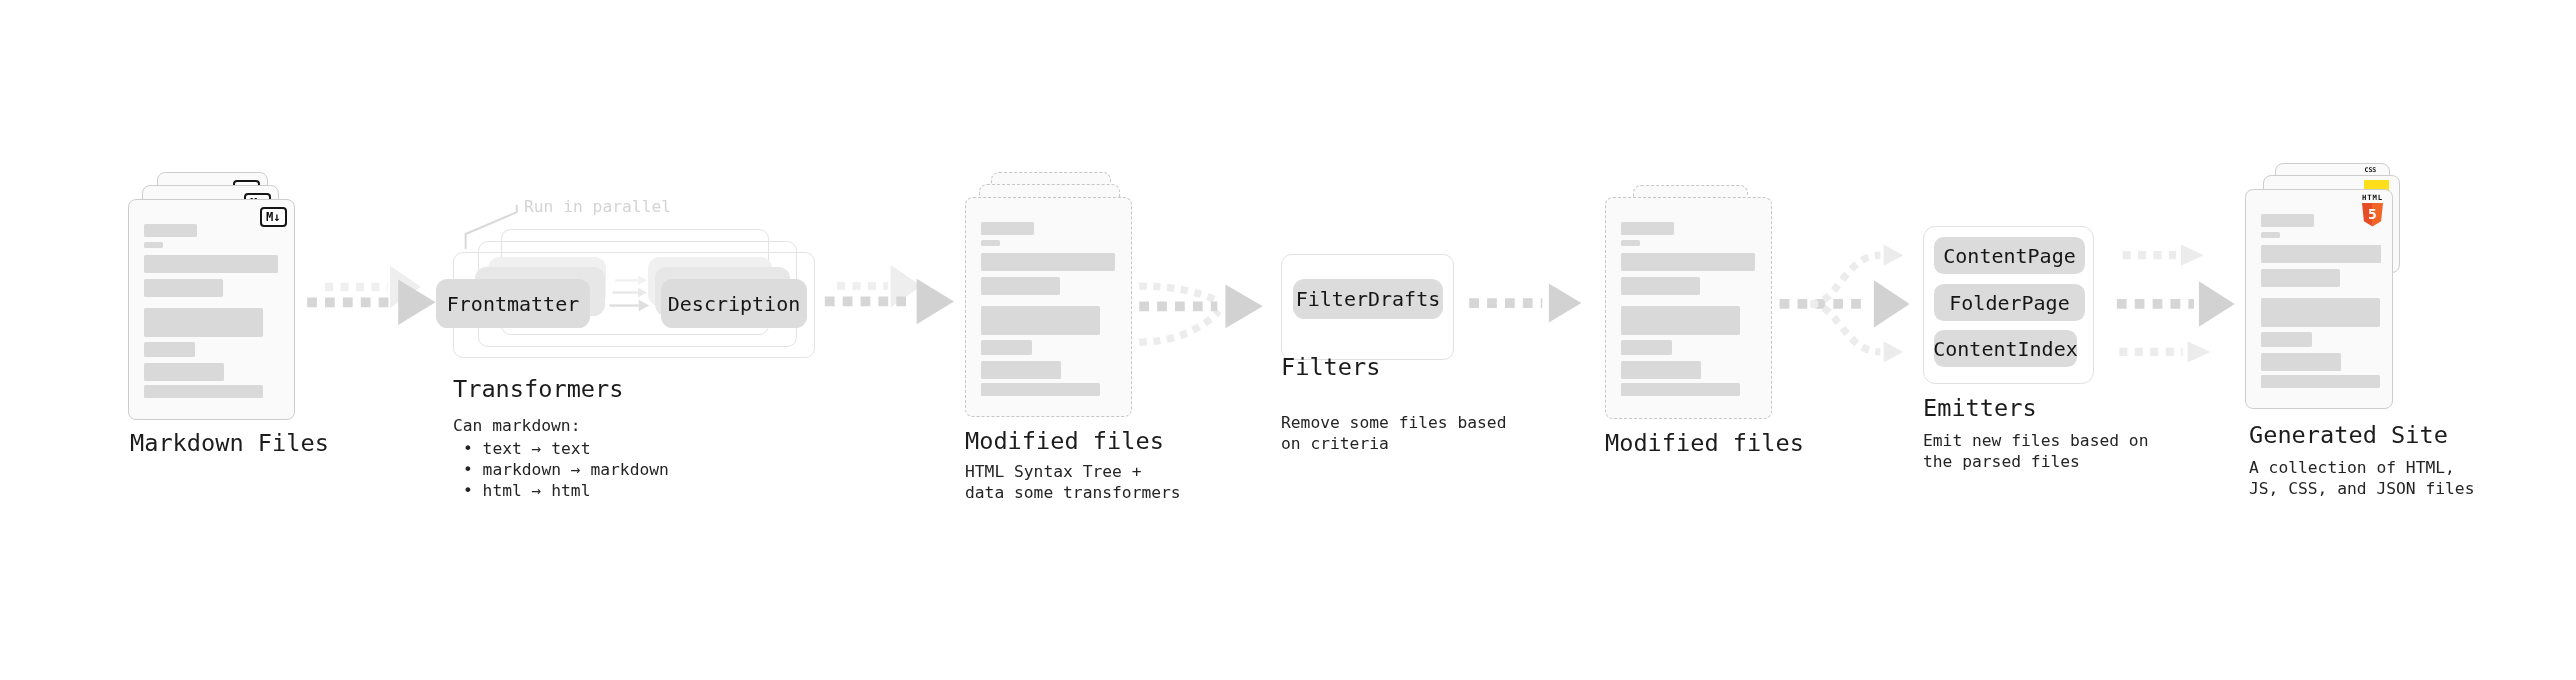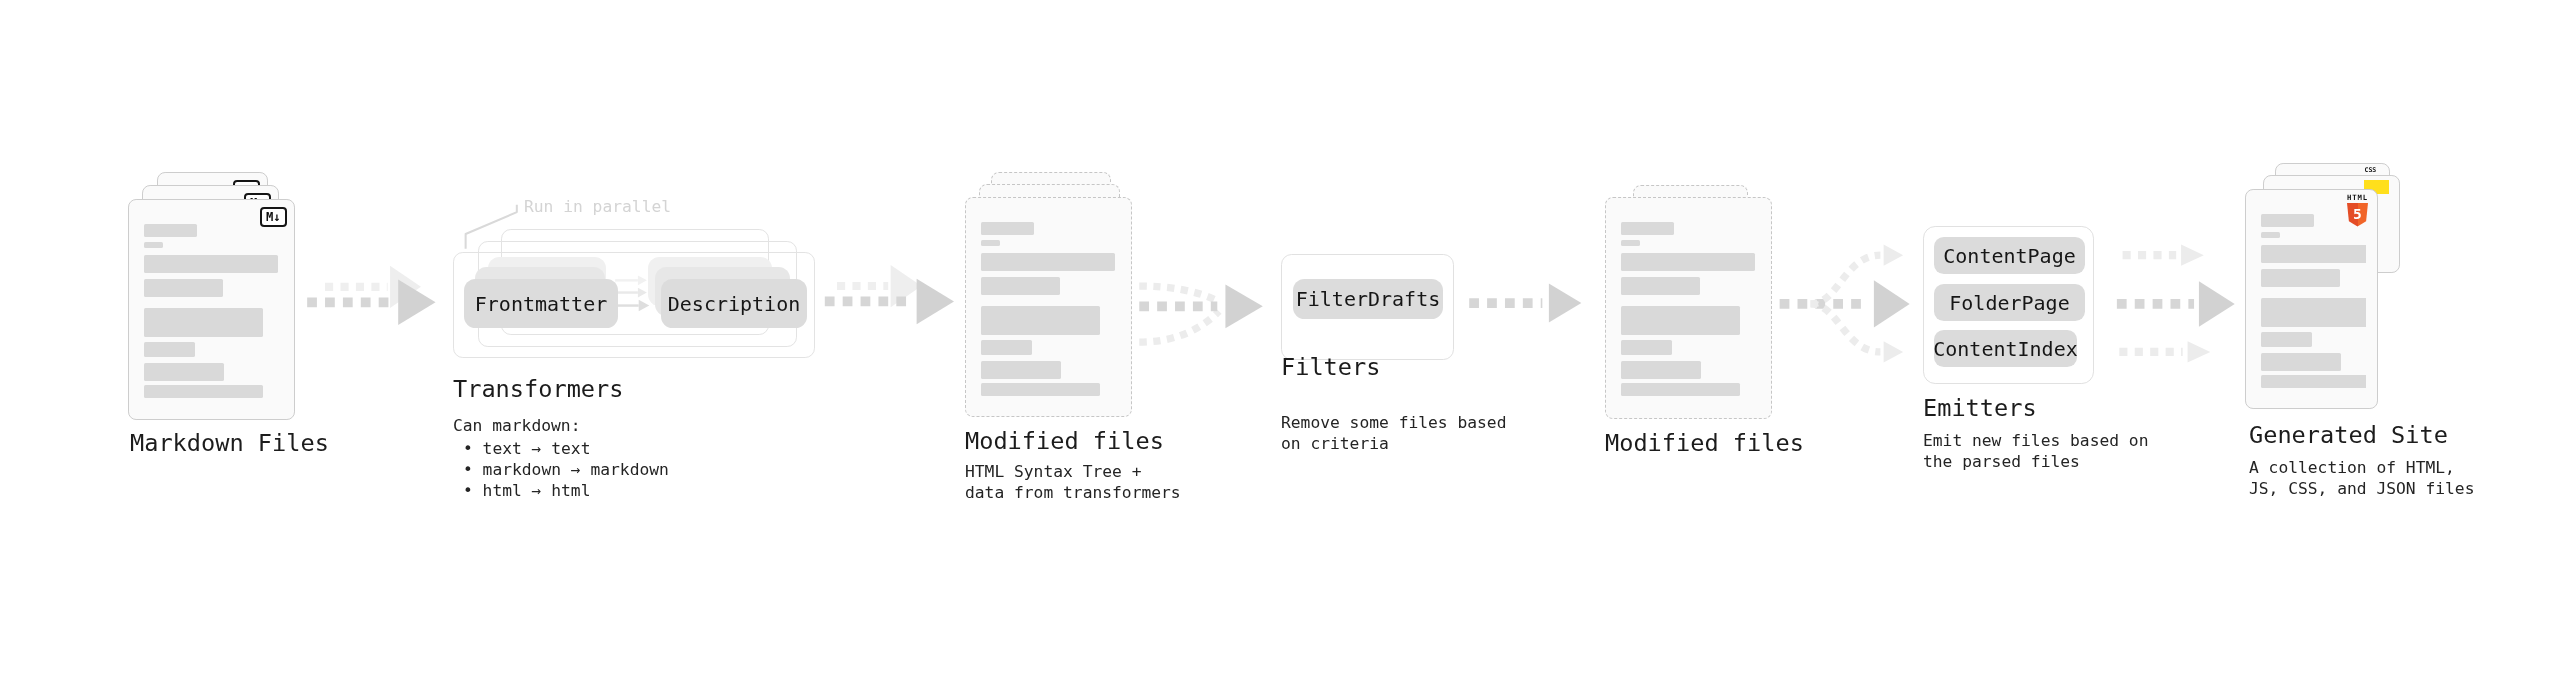--- a/index.html
+++ b/index.html
@@ -111,21 +111,21 @@
 
   <div>
     <div class="annotation" style="left:524px;top:197px">Run in parallel</div>
     <div class="tf-box" style="left:501px;top:229px;width:268px;height:106px"></div>
     <div class="tf-box" style="left:478px;top:241px;width:319px;height:106px"></div>
     <div class="tf-box" style="left:453px;top:252px;width:362px;height:106px"></div>
     <div class="ghost" style="left:488px;top:257px;width:118px;height:49px;background:#f0f0f0"></div>
     <div class="ghost" style="left:475px;top:267px;width:130px;height:49px;background:#e7e7e7"></div>
     <div class="ghost" style="left:648px;top:257px;width:124px;height:49px;background:#f0f0f0"></div>
     <div class="ghost" style="left:655px;top:267px;width:135px;height:49px;background:#e7e7e7"></div>
-    <div class="node-btn" style="left:464px;top:279px;width:154px;height:49px">Frontmatter</div>
+    <div class="node-btn" style="left:436px;top:279px;width:154px;height:49px">Frontmatter</div>
     <div class="node-btn" style="left:661px;top:279px;width:146px;height:49px">Description</div>
     <div class="stage-label" style="left:453px;top:375px">Transformers</div>
     <div class="stage-desc" style="left:453px;top:416px">Can markdown:</div>
     <div class="stage-desc" style="left:463px;top:439px">• text → text</div>
     <div class="stage-desc" style="left:463px;top:460px">• markdown → markdown</div>
     <div class="stage-desc" style="left:463px;top:481px">• html → html</div>
   </div>
 
   <div>
     <div class="doc dashed" style="left:991px;top:172px;width:120px;height:98px"></div>
@@ -137,21 +137,21 @@
           <div class="bar" style="width: 134px; height: 18px; margin-top: 7.3px;"></div>
           <div class="bar" style="width: 79px; height: 18px; margin-top: 5.7px;"></div>
           <div class="bar" style="width: 119px; height: 29px; margin-top: 10.6px;"></div>
           <div class="bar" style="width: 51px; height: 14.6px; margin-top: 5.7px;"></div>
           <div class="bar" style="width: 80px; height: 18px; margin-top: 5.7px;"></div>
           <div class="bar" style="width: 119px; height: 13px; margin-top: 4.9px;"></div>
         </div>
     </div>
     <div class="stage-label" style="left:965px;top:427px">Modified files</div>
     <div class="stage-desc" style="left:965px;top:462px">HTML Syntax Tree +</div>
-    <div class="stage-desc" style="left:965px;top:483px">data from transformers</div>
+    <div class="stage-desc" style="left:965px;top:483px">data some transformers</div>
   </div>
 
   <div>
     <div class="panel" style="left:1281px;top:254px;width:173px;height:106px"></div>
     <div class="node-btn" style="left:1293px;top:279px;width:150px;height:40px">FilterDrafts</div>
     <div class="stage-label" style="left:1281px;top:353px">Filters</div>
     <div class="stage-desc" style="left:1281px;top:413px">Remove some files based</div>
     <div class="stage-desc" style="left:1281px;top:434px">on criteria</div>
   </div>
 
@@ -185,21 +185,21 @@
   <div>
     <div class="doc" style="left:2275px;top:163px;width:115px;height:98px">
       <div class="css-badge">
         <div class="css-word">CSS</div>
         <div class="css-bar"></div>
       </div>
     </div>
     <div class="doc" style="left:2263px;top:175px;width:137px;height:98px">
       <div class="js-badge"></div>
     </div>
-    <div class="doc" style="left:2245px;top:189px;width:133px;height:220px">
+    <div class="doc" style="left:2245px;top:189px;width:148px;height:220px">
       <div class="html5-logo">
         <div class="html5-word">HTML</div>
         <div class="html5-shield">5</div>
       </div>
       <div class="doc-skeleton">
           <div class="bar" style="width: 53px; height: 13px; margin-top: 24.4px;"></div>
           <div class="bar" style="width: 19.5px; height: 5.7px; margin-top: 4.9px;"></div>
           <div class="bar" style="width: 134px; height: 18px; margin-top: 7.3px;"></div>
           <div class="bar" style="width: 79px; height: 18px; margin-top: 5.7px;"></div>
           <div class="bar" style="width: 119px; height: 29px; margin-top: 10.6px;"></div>

